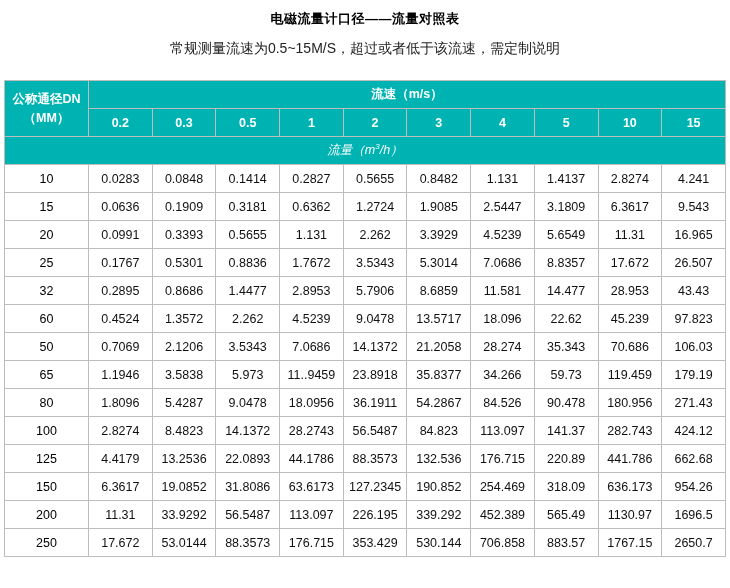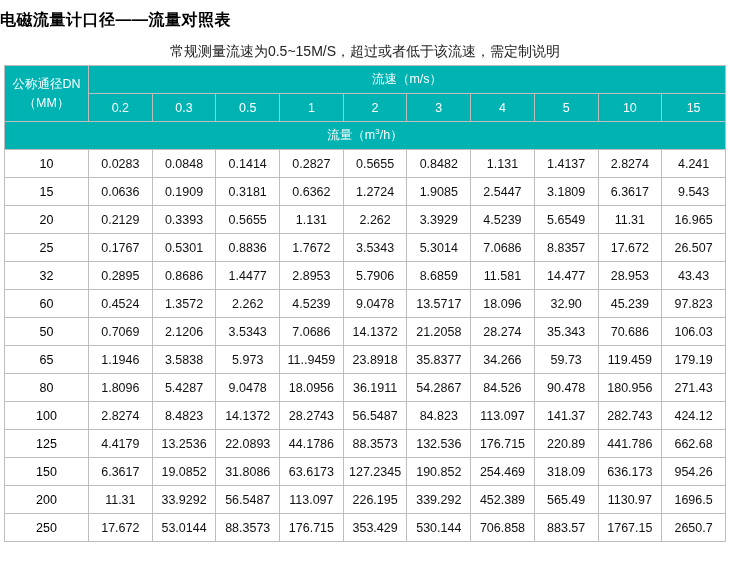--- a/index.html
+++ b/index.html
@@ -15,77 +15,79 @@
     overflow: hidden;
   }
   .page {
     width: 730px;
     height: 588px;
     box-sizing: border-box;
     padding: 0;
     position: relative;
   }
   .title {
-    font-size: 16px;
+    text-align: center;
+    font-size: 13px;
     font-weight: bold;
     color: #000;
     margin-top: 10px;
     letter-spacing: 0.5px;
   }
   .subtitle {
     text-align: center;
     font-size: 14px;
     color: #222;
     margin-top: 12px;
-    margin-bottom: 4px;
+    margin-bottom: 22px;
   }
   table.flow {
     border-collapse: collapse;
     margin: 0 auto;
     width: 722px;
     table-layout: fixed;
   }
   table.flow th, table.flow td {
     border: 1px solid #bdbdbd;
     text-align: center;
     vertical-align: middle;
     font-size: 12.5px;
     height: 28px;
     padding: 0 2px;
     box-sizing: border-box;
   }
   
   th.hdr {
     background: #00b3b3;
     color: #ffffff;
-    font-weight: normal;
+    font-weight: bold;
     border: 1px solid #ffffff;
   }
   th.hdr-dn {
     background: #00b3b3;
     color: #ffffff;
-    font-weight: normal;
+    font-weight: bold;
     border: 1px solid #ffffff;
     font-size: 12.5px;
     line-height: 1.45;
     width: 84px;
   }
   th.hdr-speed {
     font-size: 13.5px;
   }
   th.hdr-sub {
     font-size: 13px;
   }
   th.hdr-flow {
     background: #00b3b3;
     color: #ffffff;
     font-weight: normal;
     border: 1px solid #ffffff;
     font-size: 13.5px;
     height: 28px;
+    font-style: italic;
   }
   td.dn {
     width: 84px;
   }
   td.val {
     color: #111;
   }
   sup {
     font-size: 8px;
     vertical-align: super;
@@ -147,21 +149,21 @@
           <td class="val">0.6362</td>
           <td class="val">1.2724</td>
           <td class="val">1.9085</td>
           <td class="val">2.5447</td>
           <td class="val">3.1809</td>
           <td class="val">6.3617</td>
           <td class="val">9.543</td>
         </tr>
         <tr>
           <td class="dn">20</td>
-          <td class="val">0.2129</td>
+          <td class="val">0.0991</td>
           <td class="val">0.3393</td>
           <td class="val">0.5655</td>
           <td class="val">1.131</td>
           <td class="val">2.262</td>
           <td class="val">3.3929</td>
           <td class="val">4.5239</td>
           <td class="val">5.6549</td>
           <td class="val">11.31</td>
           <td class="val">16.965</td>
         </tr>
@@ -193,21 +195,21 @@
         </tr>
         <tr>
           <td class="dn">60</td>
           <td class="val">0.4524</td>
           <td class="val">1.3572</td>
           <td class="val">2.262</td>
           <td class="val">4.5239</td>
           <td class="val">9.0478</td>
           <td class="val">13.5717</td>
           <td class="val">18.096</td>
-          <td class="val">32.90</td>
+          <td class="val">22.62</td>
           <td class="val">45.239</td>
           <td class="val">97.823</td>
         </tr>
         <tr>
           <td class="dn">50</td>
           <td class="val">0.7069</td>
           <td class="val">2.1206</td>
           <td class="val">3.5343</td>
           <td class="val">7.0686</td>
           <td class="val">14.1372</td>

